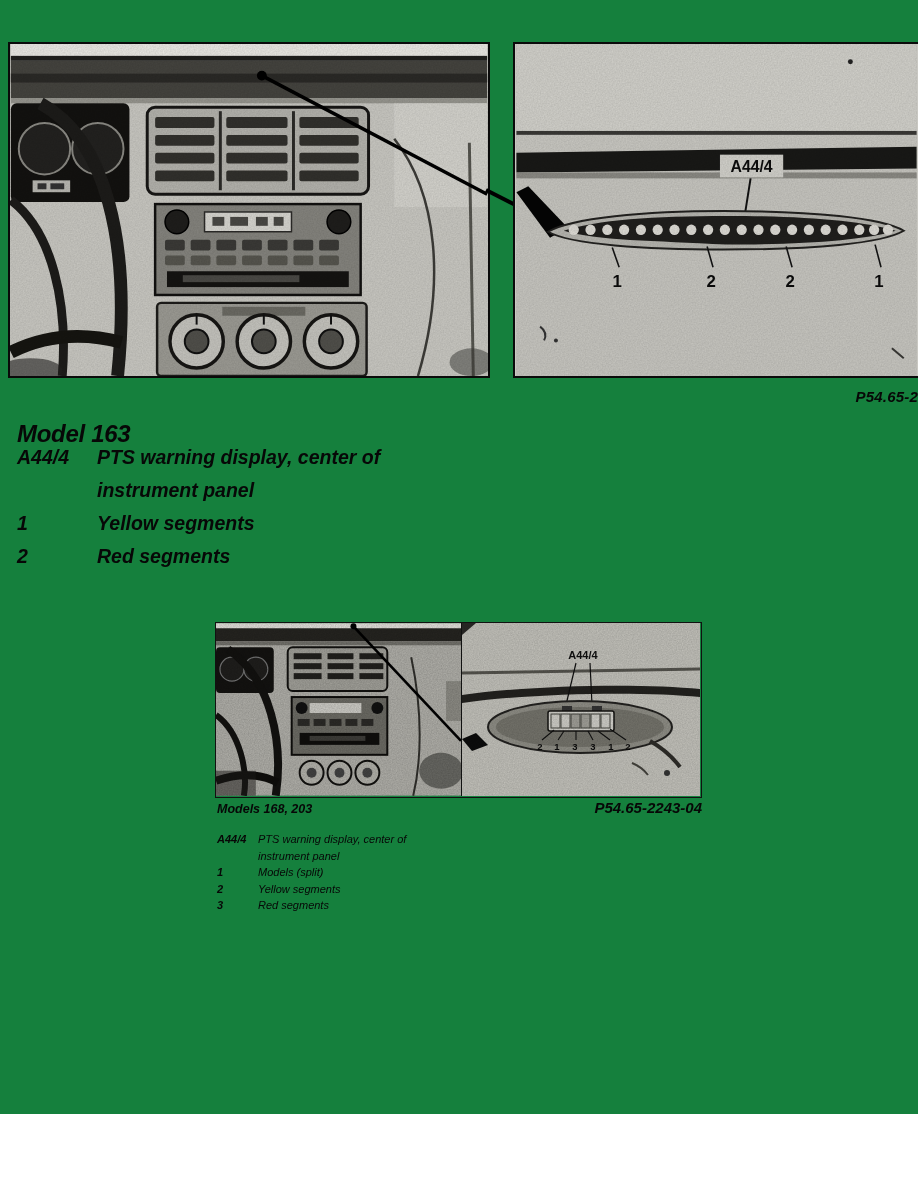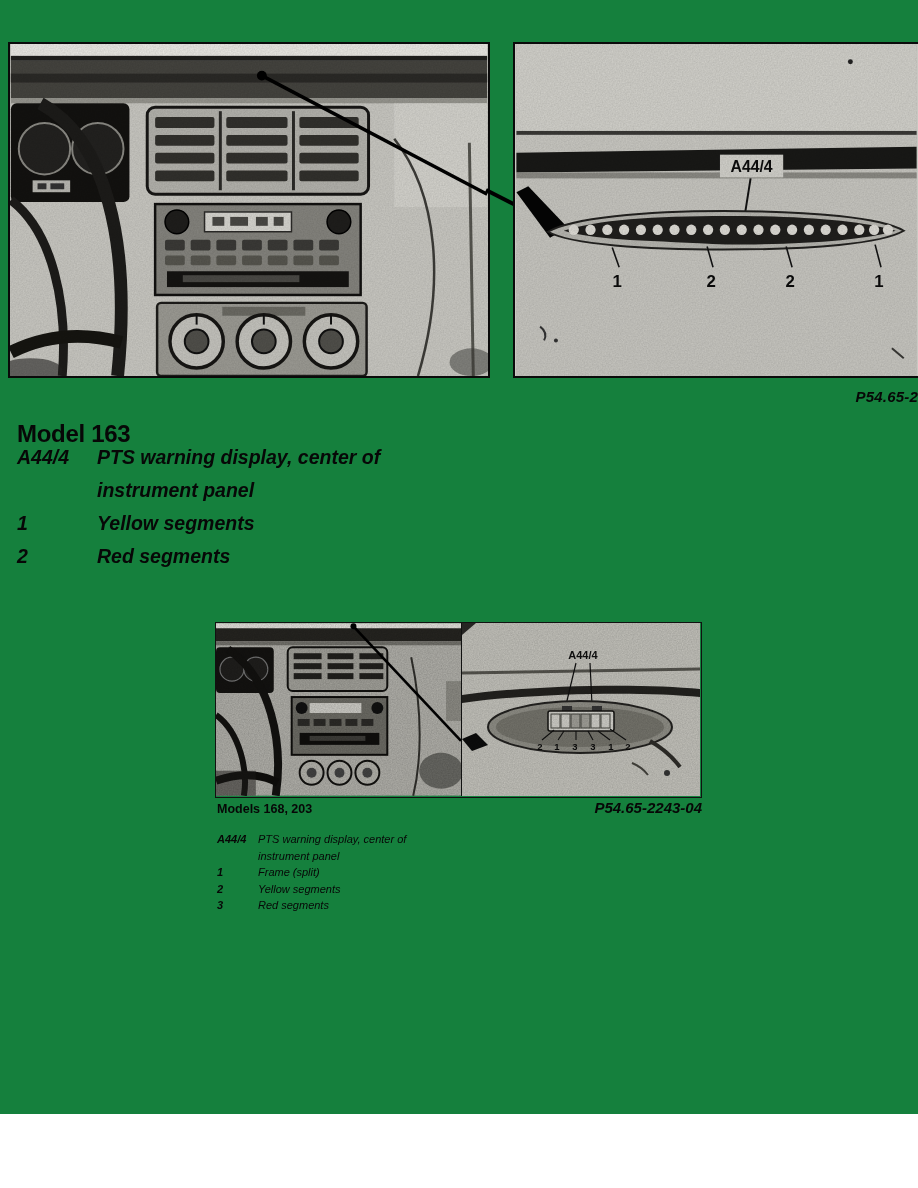--- a/index.html
+++ b/index.html
@@ -21,21 +21,21 @@
   .figure-small{left:215px;top:622px;width:487px;height:176px;border:1.5px solid #111;box-sizing:border-box;}
   .spanel{position:absolute;top:0;height:173px;box-sizing:border-box;}
   .spanel svg{display:block;width:100%;height:100%;}
   .spanel-left{left:0;width:246px;border-right:1.5px solid #111;}
   .spanel-right{left:246px;width:238px;}
   
   .caption{position:absolute;font-weight:bold;font-style:italic;white-space:nowrap;}
   .caption-main{top:388px;right:0px;font-size:15px;letter-spacing:.2px;}
   .caption-small{top:799px;right:216px;font-size:15px;}
   
-  .section-title{position:absolute;font-weight:bold;line-height:1;}
+  .section-title{position:absolute;font-weight:bold;font-style:italic;line-height:1;}
   .title-main{left:17px;top:406px;font-size:24px;letter-spacing:-0.3px;}
   .title-small{left:217px;top:793px;font-size:12.5px;}
   .legend{position:absolute;}
   .legend .lrow{display:flex;align-items:flex-start;}
   .legend .lkey{flex:0 0 auto;}
   .legend-large{left:17px;top:441px;}
   .legend-large .lrow{font-size:19.5px;font-weight:bold;font-style:italic;line-height:33px;}
   .legend-large .lkey{width:80px;}
   .legend-large .ldesc{width:334px;}
   .legend-small{left:217px;top:831px;}
@@ -368,21 +368,21 @@
   <div class="caption caption-small">P54.65-2243-04</div>
 
   <h2 class="section-title title-small">Models 168, 203</h2>
   <div class="legend legend-small">
     <div class="lrow">
       <span class="lkey">A44/4</span>
       <span class="ldesc">PTS warning display, center of instrument panel</span>
     </div>
     <div class="lrow">
       <span class="lkey">1</span>
-      <span class="ldesc">Frame (split)</span>
+      <span class="ldesc">Models (split)</span>
     </div>
     <div class="lrow">
       <span class="lkey">2</span>
       <span class="ldesc">Yellow segments</span>
     </div>
     <div class="lrow">
       <span class="lkey">3</span>
       <span class="ldesc">Red segments</span>
     </div>
   </div>

